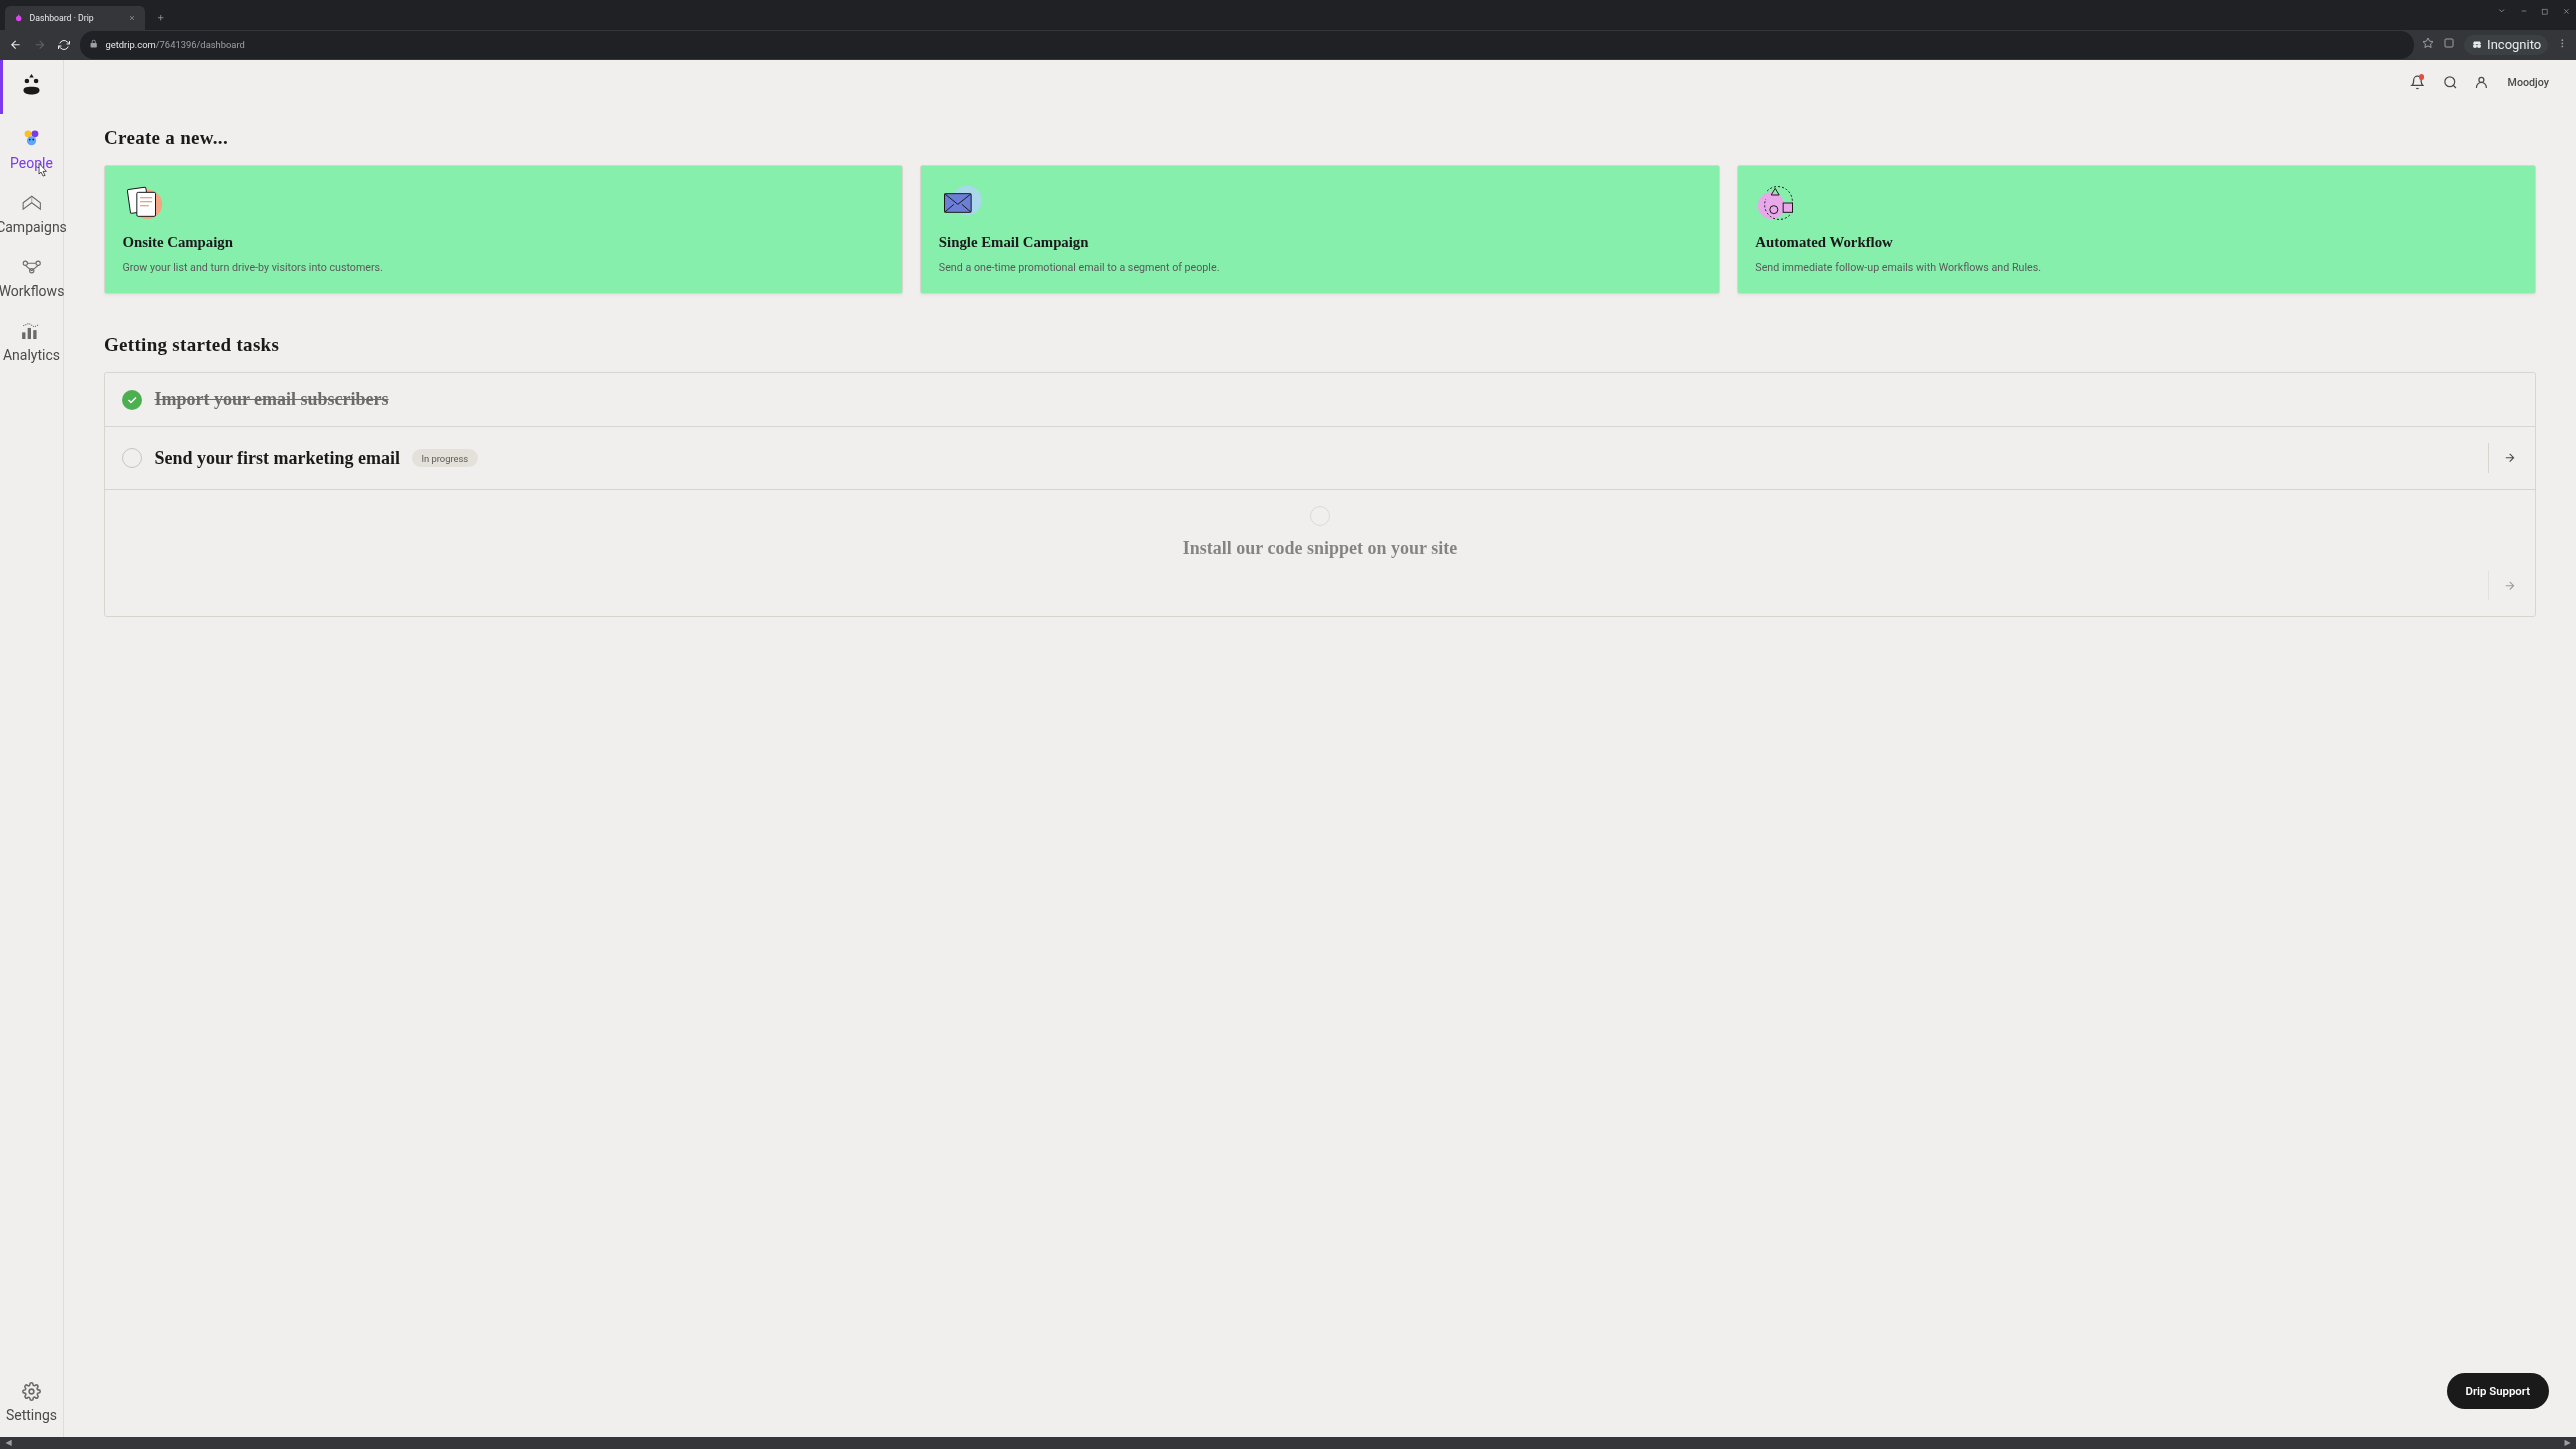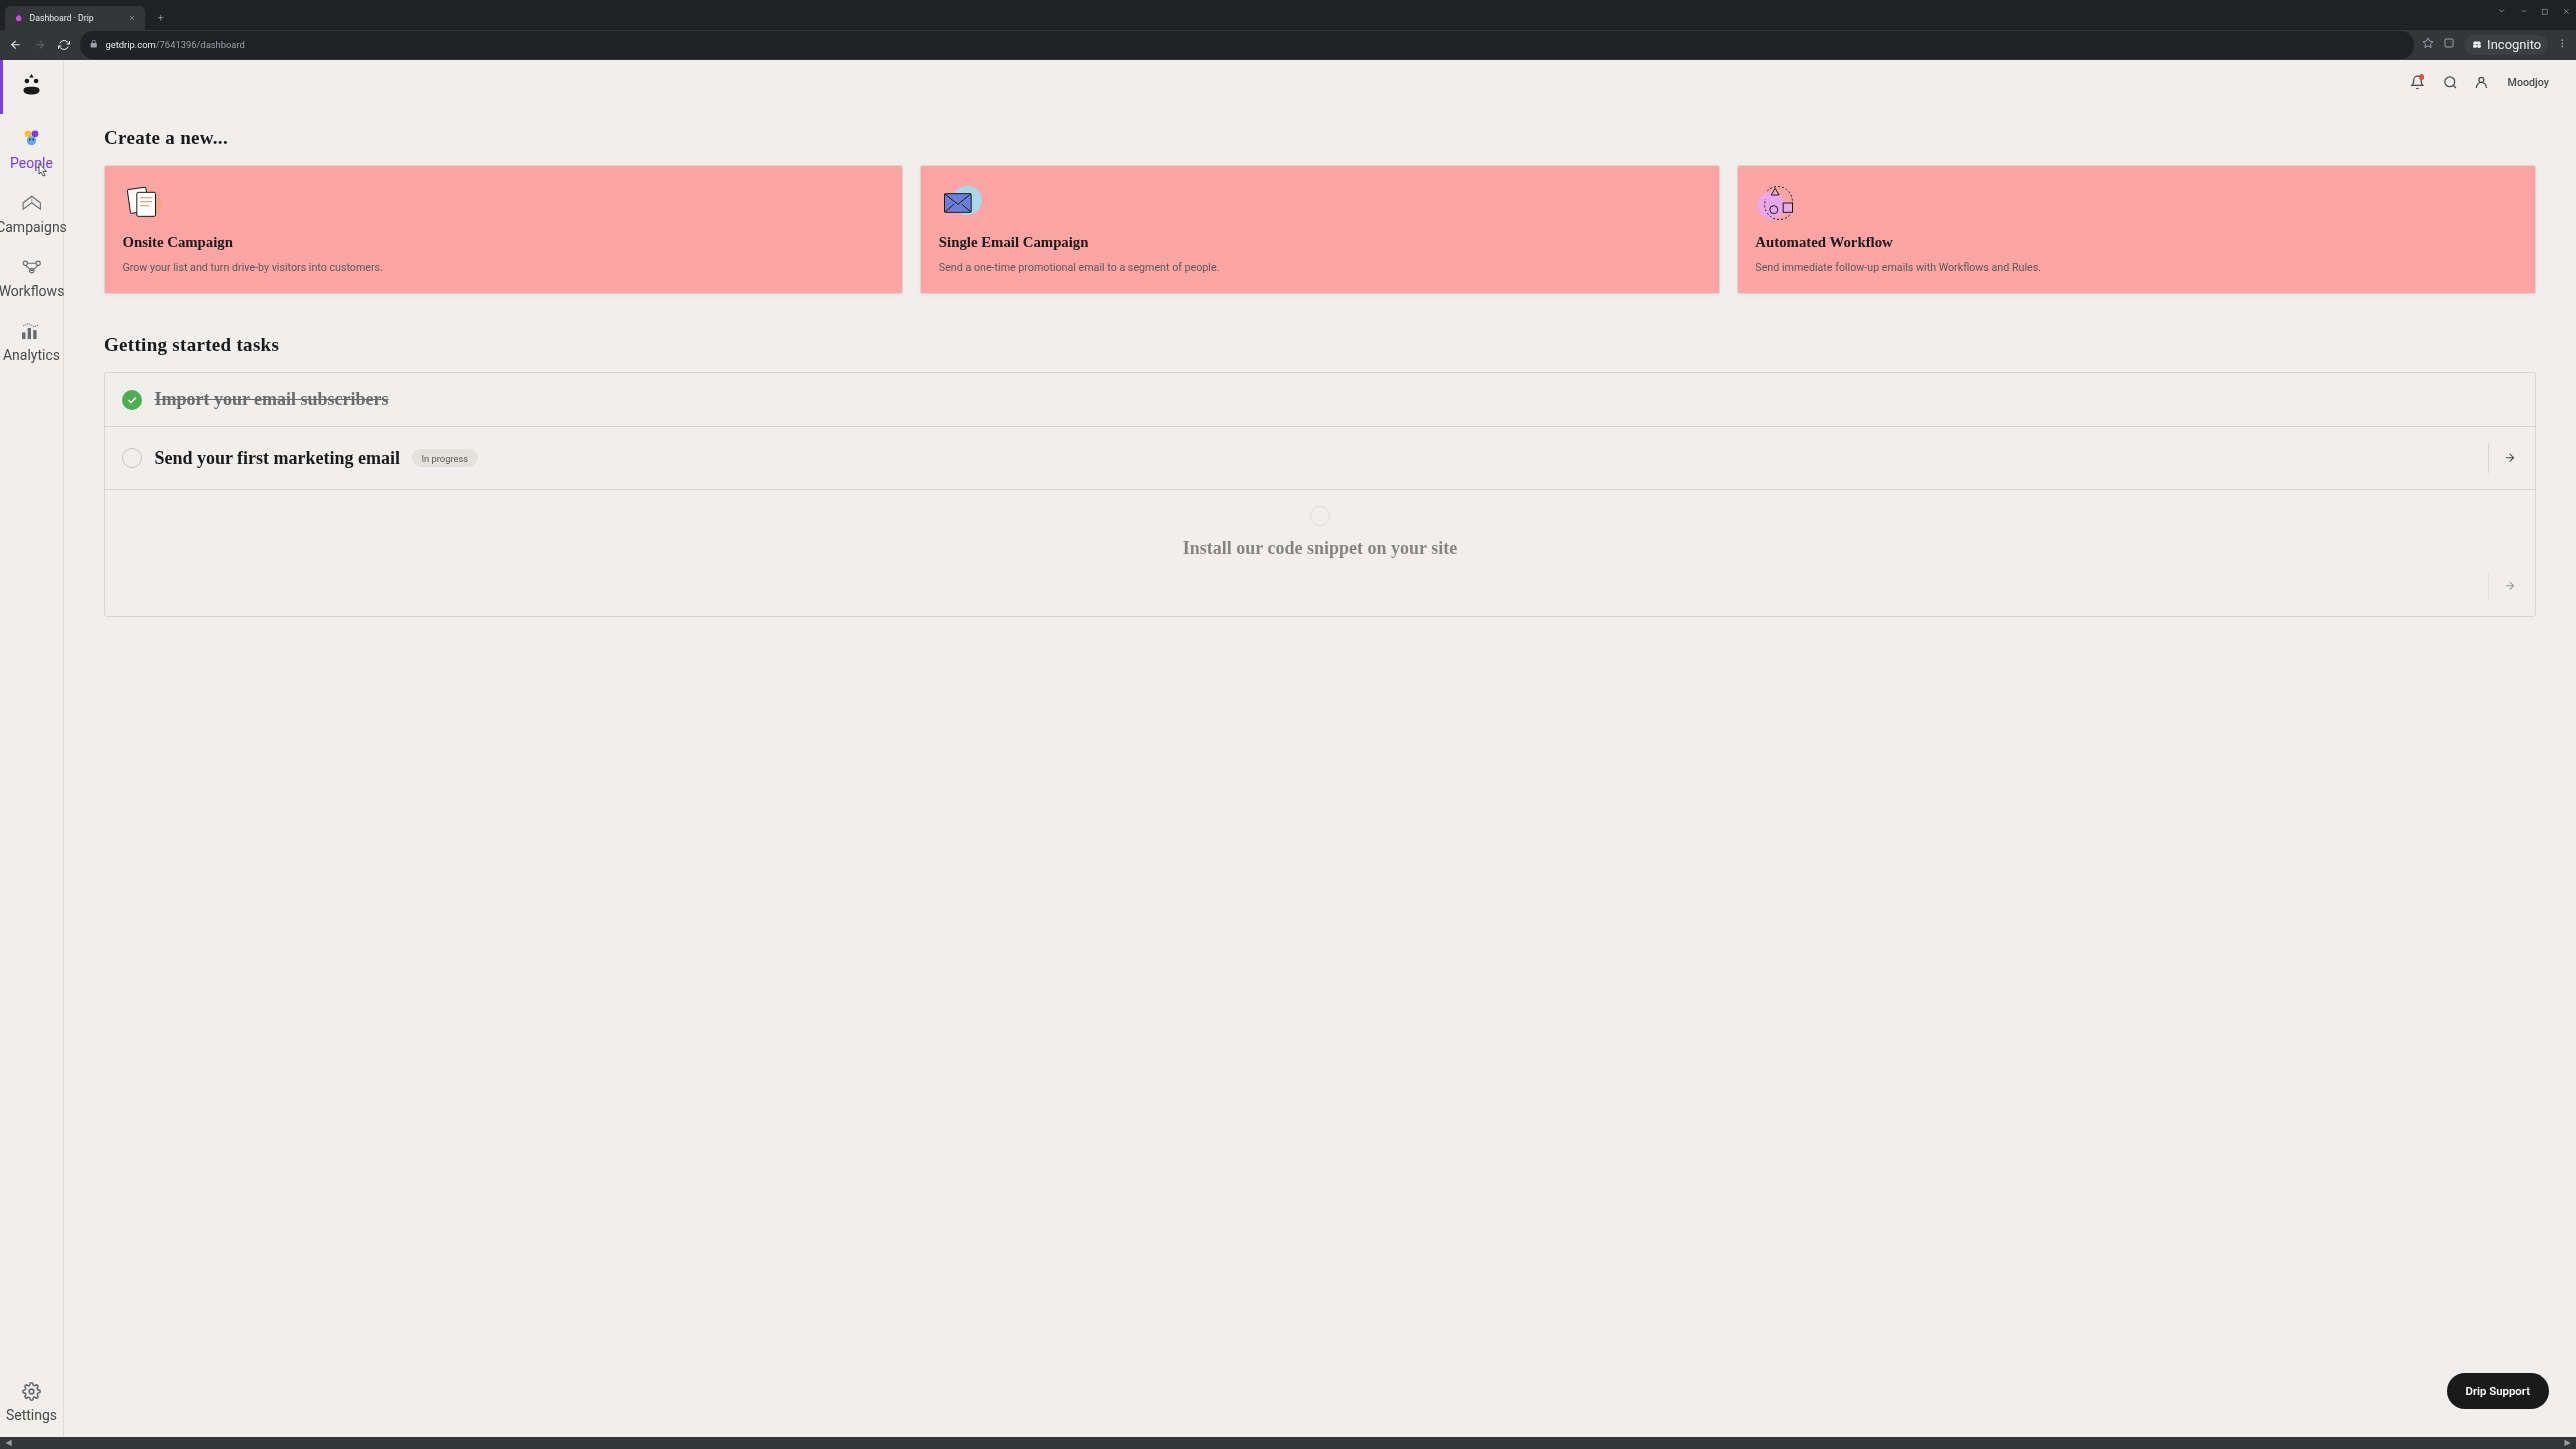--- a/index.html
+++ b/index.html
@@ -45,21 +45,21 @@
     .top-icon { width: 20px; height: 20px; display: flex; align-items: center; justify-content: center; cursor: pointer; color: #4a4a4a; }
     .notif-icon { position: relative; }
     .notif-dot { position: absolute; top: 1.3px; right: 2.7px; width: 5.4px; height: 5.4px; background: #e74c3c; border-radius: 50%; }
     .user-menu { display: flex; align-items: center; gap: 19px; cursor: pointer; color: #4a4a4a; font-size: 10.7px; font-weight: 500; }
 
     
     .section-heading { font-size: 19px; font-weight: 700; color: #1a1a1a; margin-bottom: 16px; font-family: Georgia, serif; letter-spacing: 0.3px; }
 
     
     .card-row { display: flex; gap: 17.4px; margin-bottom: 40px; }
-    .create-card { flex: 1; background: #fca5a5; border: 0.7px solid #d8d5ce; border-radius: 2.7px; padding: 17.4px; cursor: pointer; box-shadow: 0 1.3px 2.7px rgba(0,0,0,0.04); }
+    .create-card { flex: 1; background: #86efac; border: 0.7px solid #d8d5ce; border-radius: 2.7px; padding: 17.4px; cursor: pointer; box-shadow: 0 1.3px 2.7px rgba(0,0,0,0.04); }
     .card-icon-wrap { width: 47px; height: 40px; margin-bottom: 10.7px; position: relative; }
     .card-title { font-size: 14.8px; font-weight: 700; color: #1a1a1a; margin-bottom: 9.4px; font-family: Georgia, serif; }
     .card-desc { font-size: 10.7px; color: #5a5a5a; line-height: 1.5; }
 
     
     .tasks { border: 0.7px solid #d8d5ce; border-radius: 2.7px; background: #f0efed; }
     .task { display: flex; align-items: center; padding: 16px 17.4px; border-bottom: 0.7px solid #d8d5ce; gap: 12px; cursor: pointer; }
     .task:last-child { border-bottom: none; flex-direction: column; }
     .task-check { width: 20px; height: 20px; border-radius: 50%; display: flex; align-items: center; justify-content: center; flex-shrink: 0; }
     .task-check.done { background: #4caf50; }

